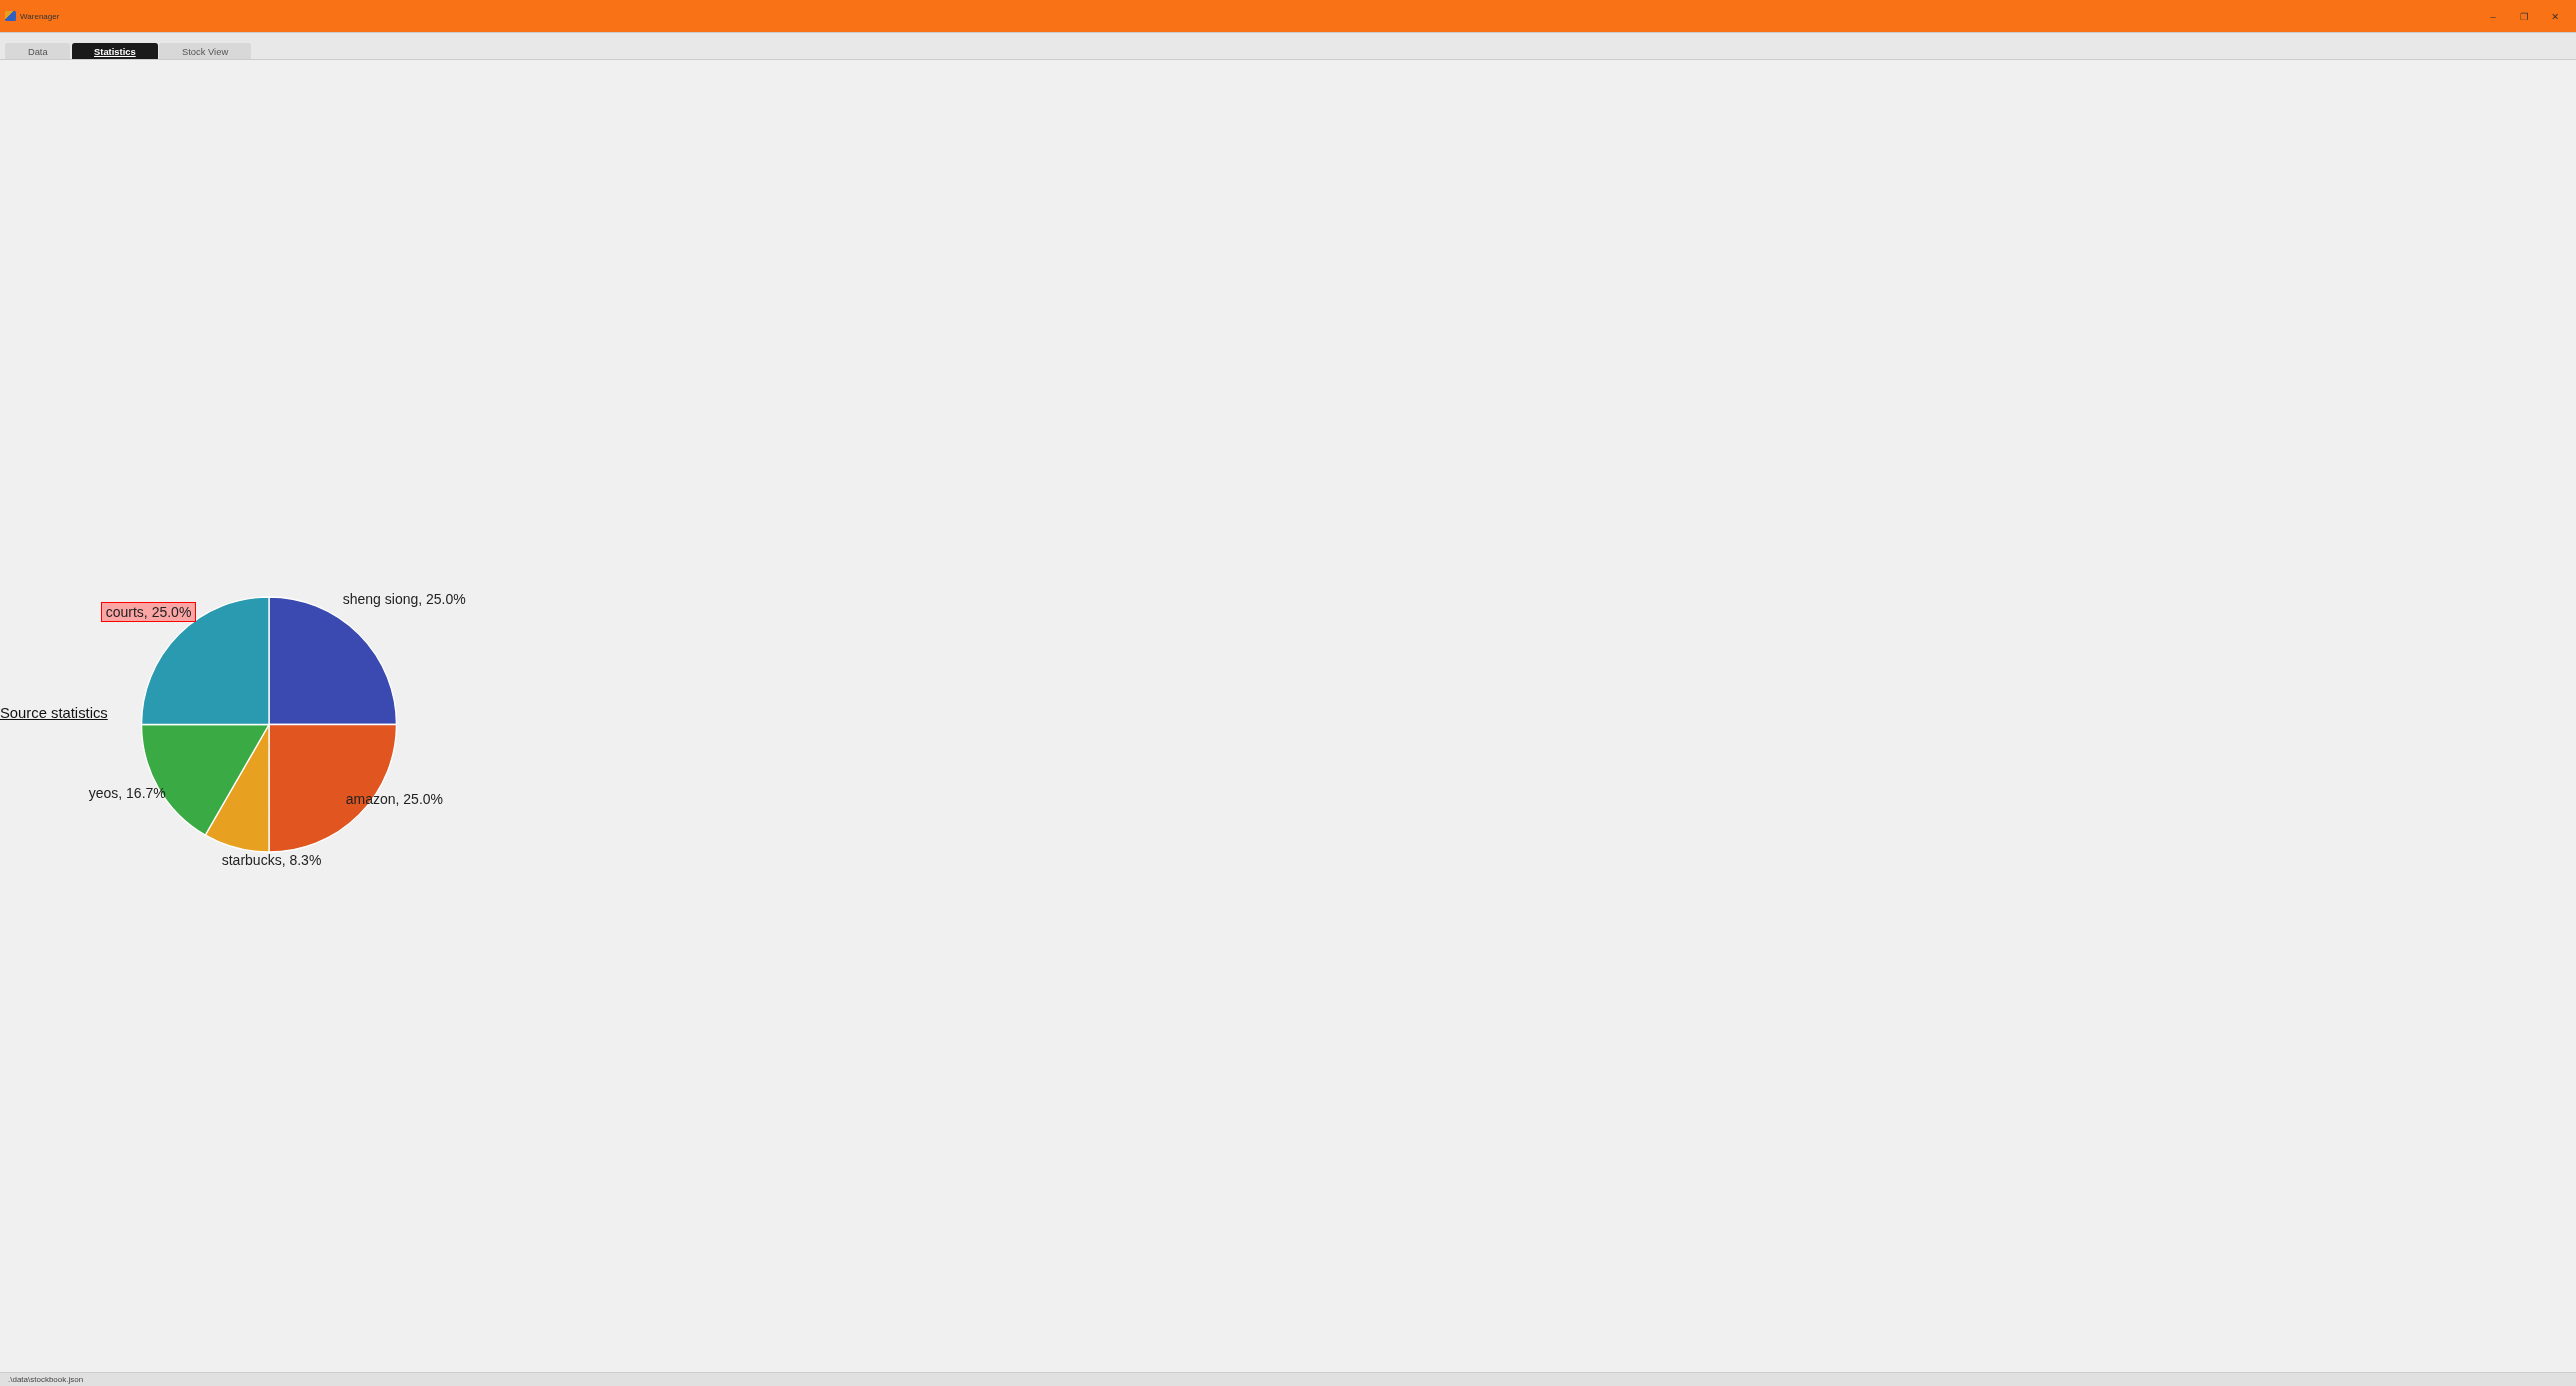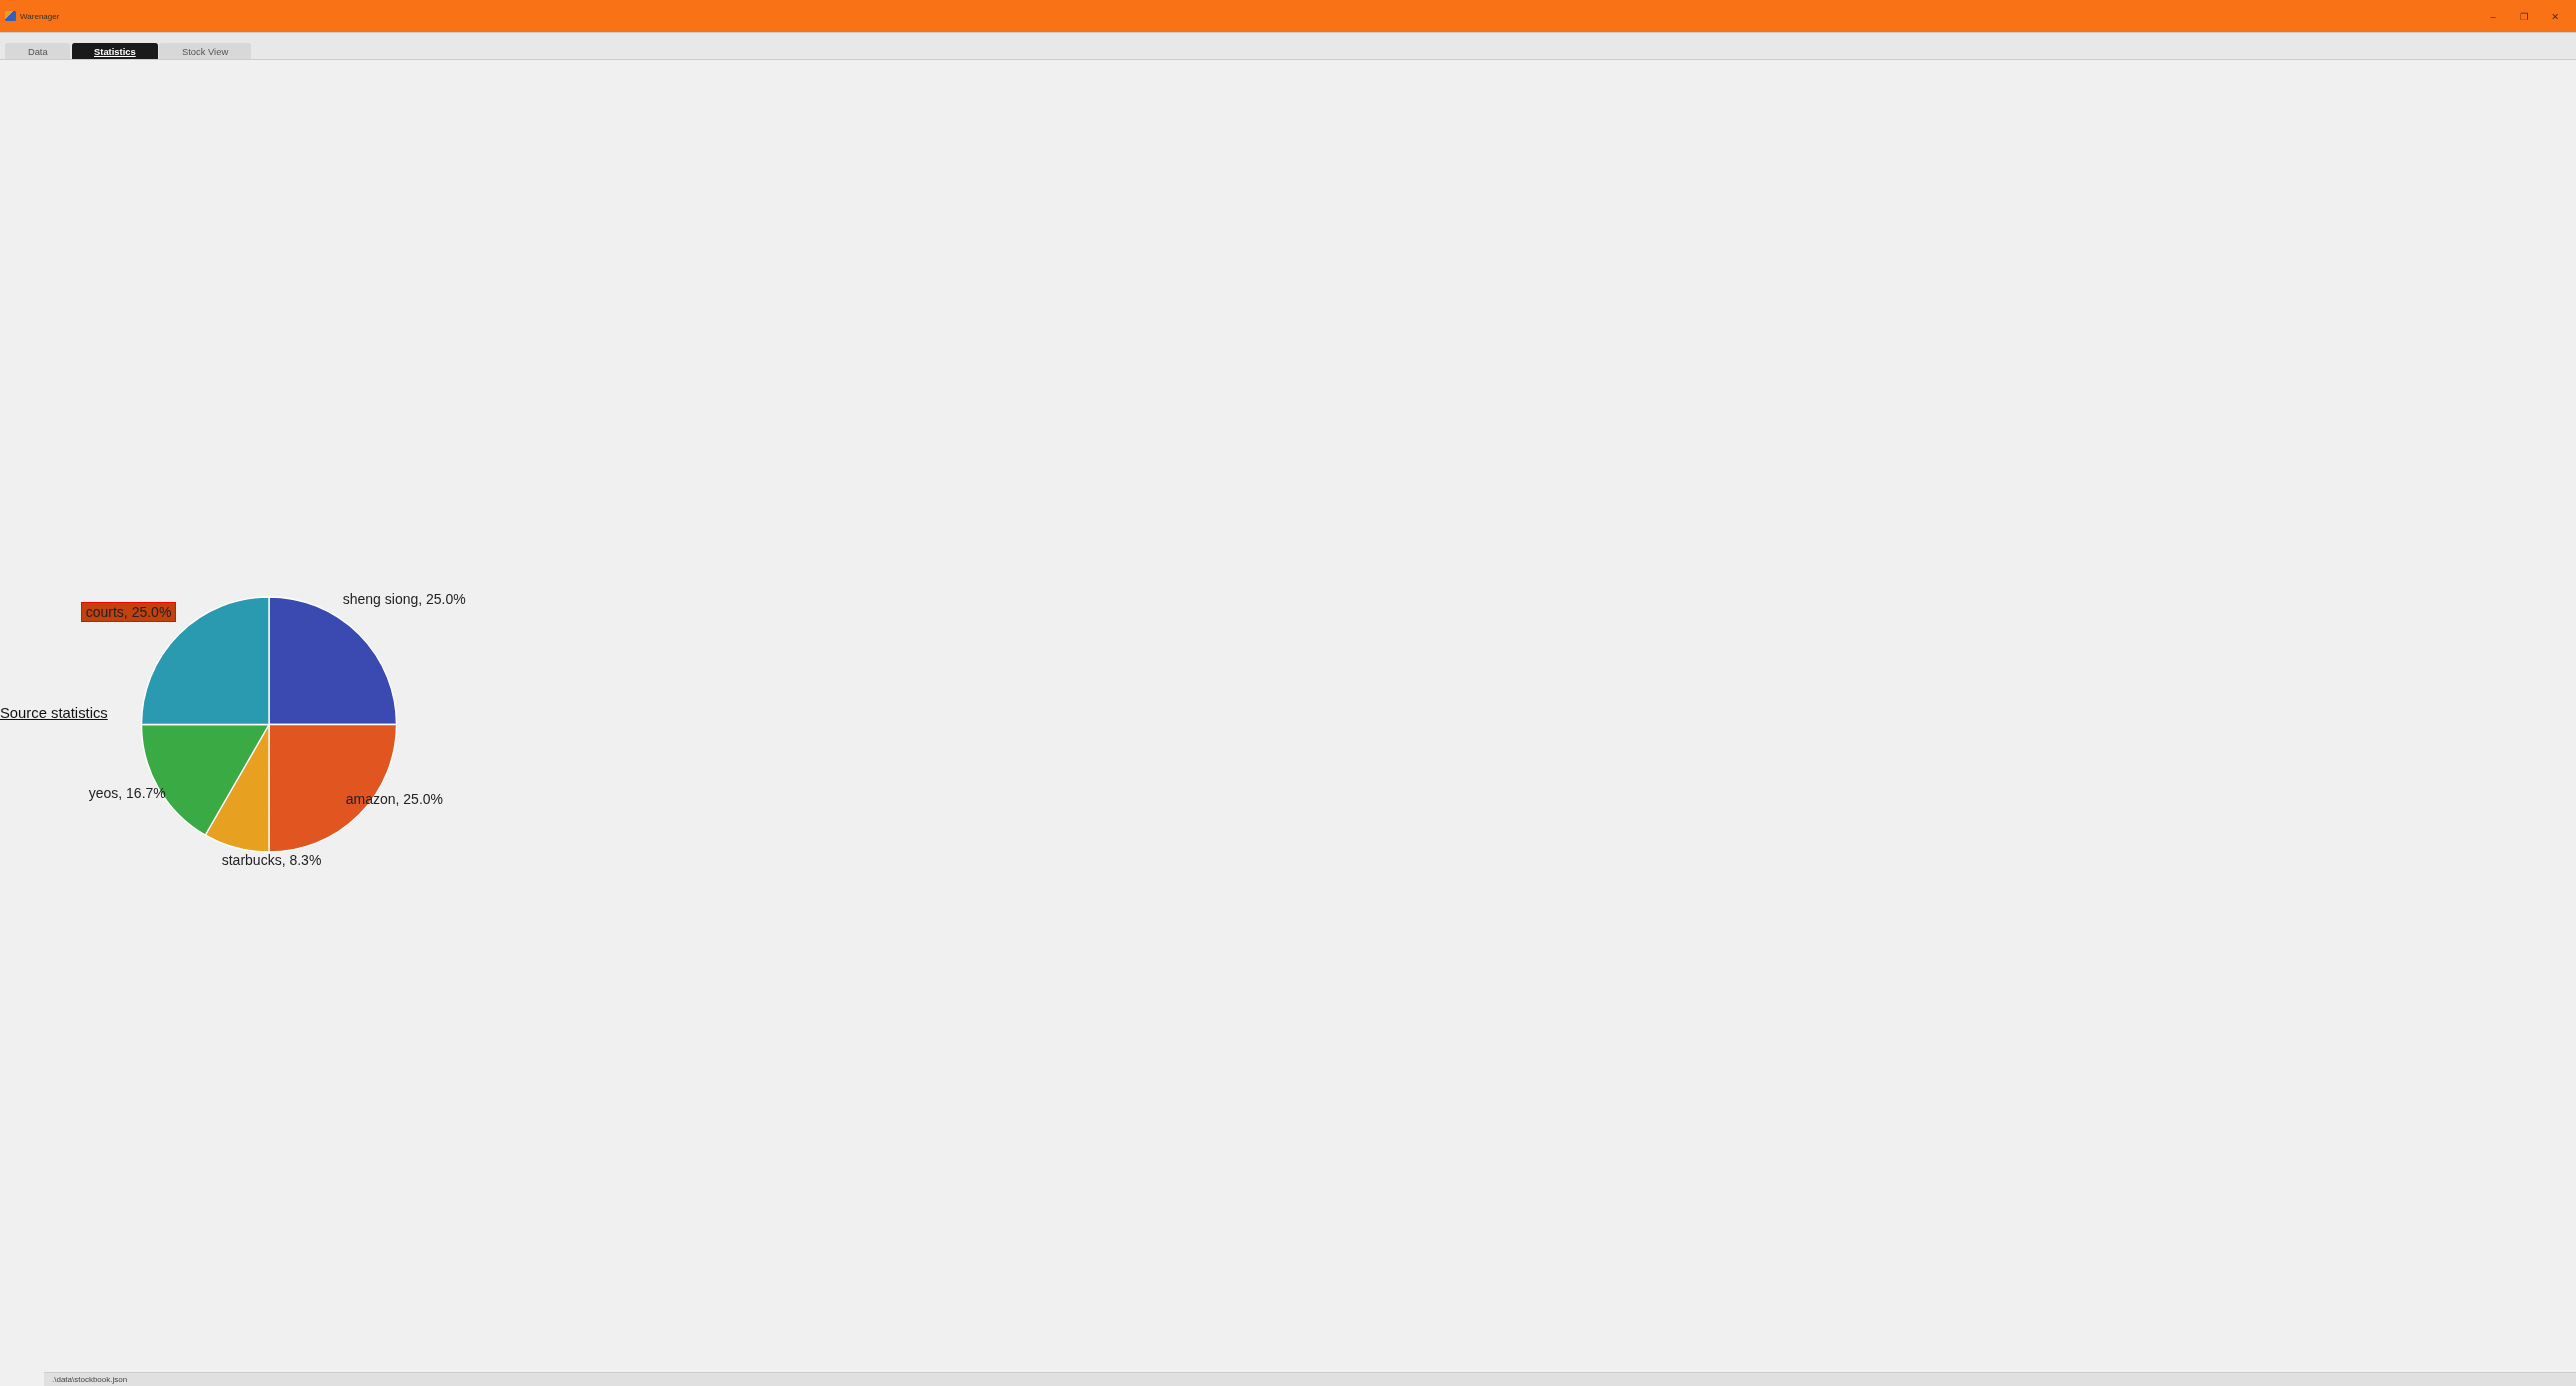--- a/index.html
+++ b/index.html
@@ -118,21 +118,22 @@
     }
     .pie-label {
       position: absolute;
       font-size: 14px;
       color: #222;
       white-space: nowrap;
     }
     .pie-label.highlighted {
       border: 1.3px solid red;
       padding: 1.3px 4px;
-      background: #c2410c;
+      background: #fca5a5;
+      margin-left: 20px;
     }
 
     
     .command-bar {
       margin-top: auto;
       background: #d8d8d8;
       display: flex;
       align-items: center;
       padding: 4px 5.4px;
       gap: 5.4px;
@@ -159,21 +160,20 @@
       letter-spacing: 0.7px;
     }
 
     
     .status-bar {
       background: #e0e0e0;
       padding: 2px 8px;
       font-size: 8px;
       color: #444;
       border-top: 0.7px solid #ccc;
-      margin-left: 44px;
     }
   </style>
 </head>
 <body>
 
 <div class="title-bar">
   <div class="title-bar-left">
     <span class="app-icon"></span>
     <span class="title-bar-title">Warenager</span>
   </div>

